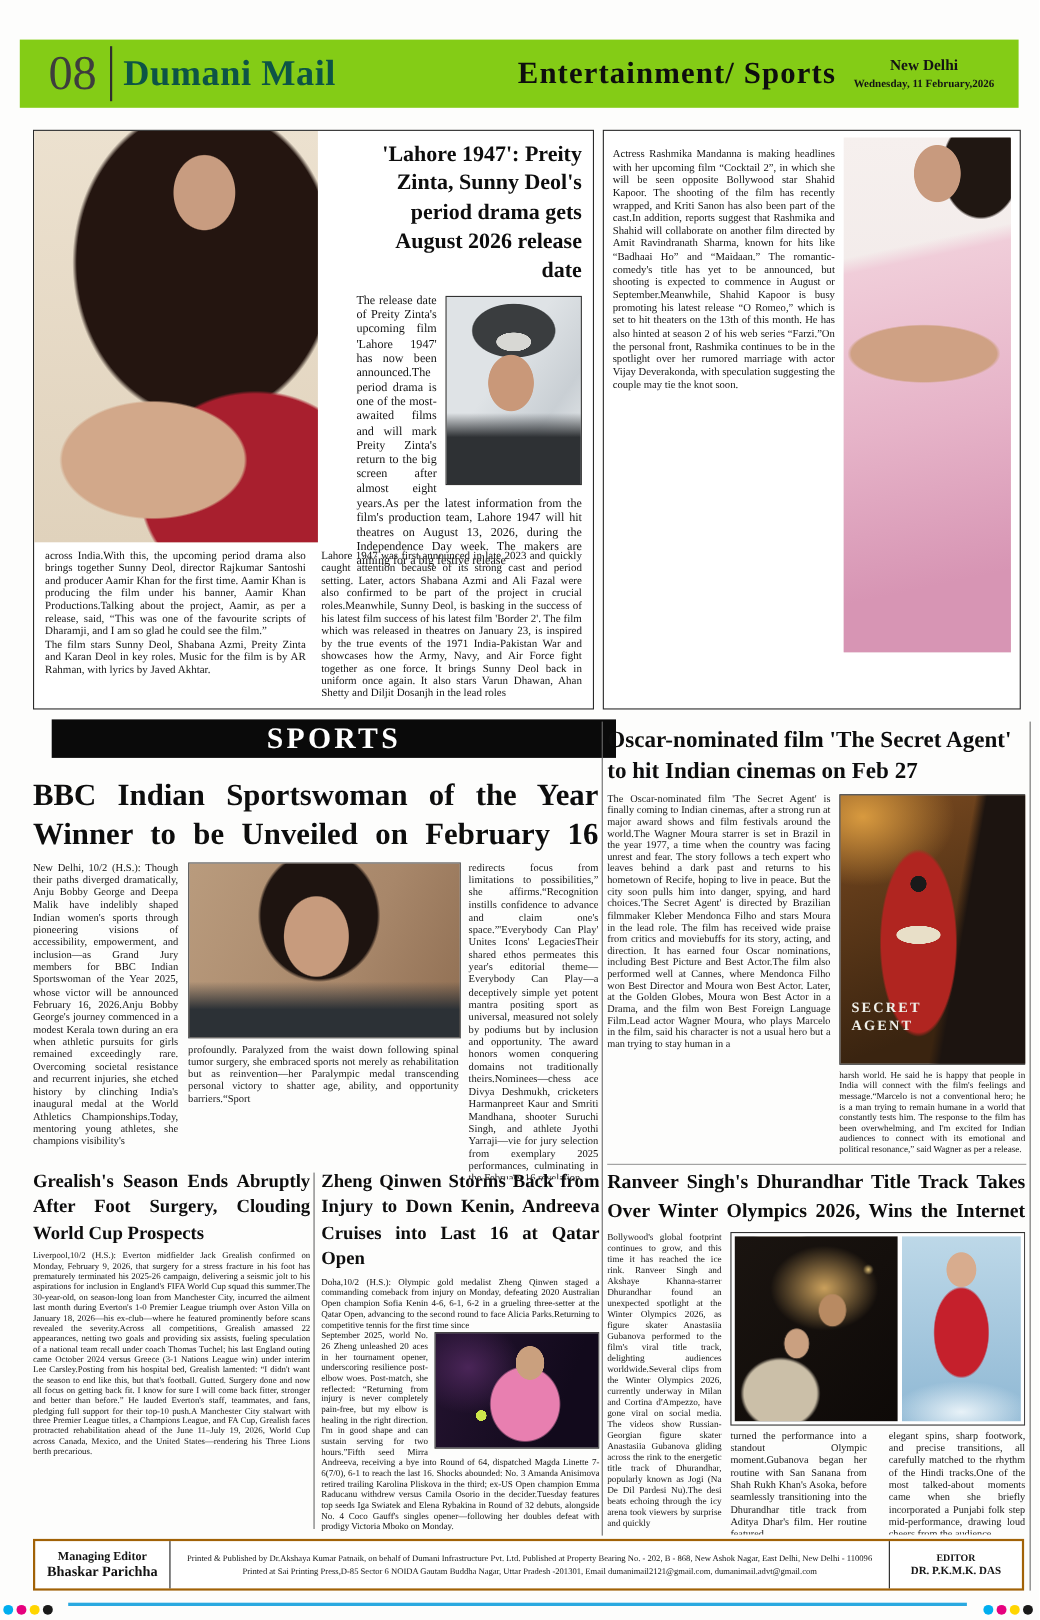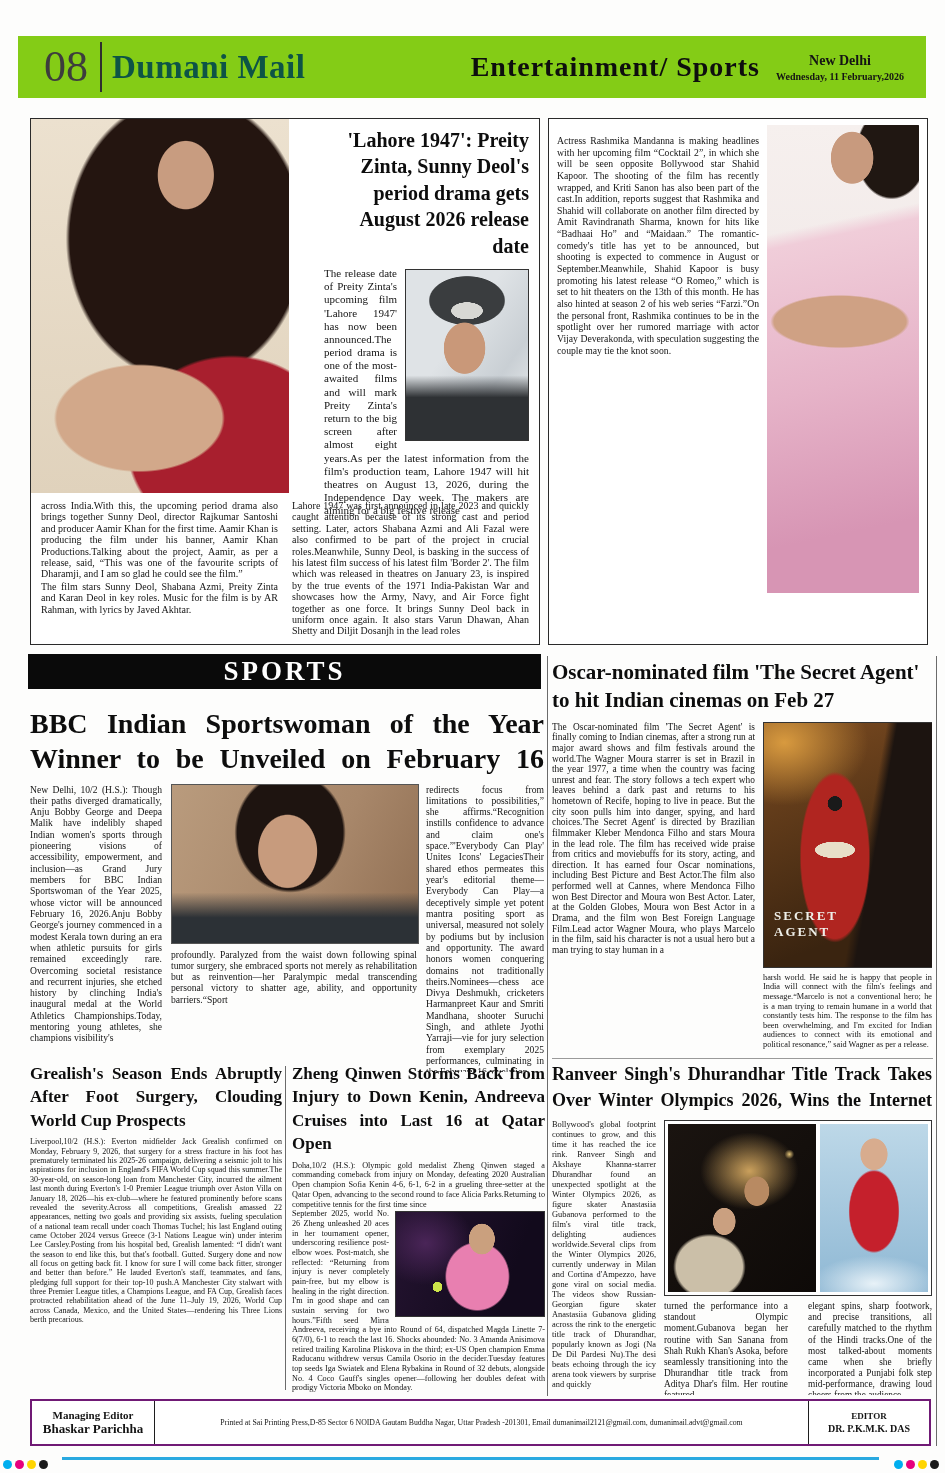--- a/index.html
+++ b/index.html
@@ -55,21 +55,21 @@
     background:
       radial-gradient(36px 44px at 56% 7%, #c89a7e 0%, #c89a7e 58%, rgba(200,154,126,0) 60%),
       radial-gradient(62px 80px at 82% 6%, #201712 0%, #201712 55%, rgba(32,23,18,0) 58%),
       radial-gradient(120px 46px at 48% 42%, #cfa184 0%, #cfa184 55%, rgba(207,161,132,0) 58%),
       linear-gradient(168deg, rgba(0,0,0,0) 22%, #f0cdd9 25%, #e6b3c8 55%, #d795b4 85%),
       linear-gradient(#f6f0ee,#eadfe0);}
   .box-cocktail h2{font-size:19px;line-height:1.35;text-align:justify;padding-top:32px;}
   .cocktail-body{margin-top:10px;font-size:9.7px;line-height:1.2;text-align:justify;}
 
   
-  .sports-banner{position:absolute;left:28px;top:654px;width:513px;height:35px;background:#0a0a0a;
+  .sports-banner{position:absolute;left:47px;top:654px;width:513px;height:35px;background:#0a0a0a;
                  color:#fff;display:flex;align-items:center;justify-content:center;
                  font-size:27px;font-weight:bold;letter-spacing:3px;}
 
   
   .bbc{position:absolute;left:30px;top:706px;width:514px;height:366px;overflow:hidden;}
   .bbc h2{font-size:28px;line-height:1.26;text-align:justify;text-align-last:justify;}
   .bbc-body{margin-top:7px;display:flex;gap:9px;font-size:9.6px;line-height:1.18;}
   .b-col1{width:132px;flex-shrink:0;}
   .b-mid{width:246px;flex-shrink:0;}
   .photo-bbc{width:100%;height:158px;border:1px solid #555;margin-bottom:5px;
@@ -142,21 +142,21 @@
   .r-cols > p{flex:1;}
 
   
   .rule{position:absolute;background:#6b6b6b;}
   .rule-mid{left:547px;top:656px;width:1px;height:740px;}
   .rule-right{left:936px;top:656px;width:1px;height:790px;}
   .rule-gz{left:285px;top:1066px;width:1px;height:324px;}
   .rule-or{left:552px;top:1058px;width:381px;height:1px;background:#9a9a9a;}
 
   
-  .footer{position:absolute;left:30px;top:1399px;width:901px;height:47px;border:2px solid #701a75;
+  .footer{position:absolute;left:30px;top:1399px;width:901px;height:47px;border:2px solid #a16207;
           display:flex;background:#fff;box-sizing:border-box;}
   .f-cell{display:flex;flex-direction:column;justify-content:center;text-align:center;}
   .f-left{width:122px;border-right:1px solid #1e1e1e;}
   .f-left .l1{font-size:11px;font-weight:bold;}
   .f-left .l2{font-size:13px;font-weight:bold;}
   .f-center{flex:1;border-right:1px solid #1e1e1e;font-size:7.8px;line-height:1.5;padding:0 8px;}
   .f-right{width:120px;}
   .f-right .l1{font-size:9px;font-weight:bold;}
   .f-right .l2{font-size:10px;font-weight:bold;margin-top:2px;}
 
@@ -292,20 +292,21 @@
   <div class="rule rule-right"></div>
   <div class="rule rule-gz"></div>
   <div class="rule rule-or"></div>
 
   <footer class="footer">
     <div class="f-cell f-left">
       <div class="l1">Managing Editor</div>
       <div class="l2">Bhaskar Parichha</div>
     </div>
     <div class="f-cell f-center">
+      <div>Printed &amp; Published by Dr.Akshaya Kumar Patnaik, on behalf of Dumani Infrastructure Pvt. Ltd. Published at Property Bearing No. - 202, B - 868, New Ashok Nagar, East Delhi, New Delhi - 110096</div>
       <div>Printed at Sai Printing Press,D-85 Sector 6 NOIDA Gautam Buddha Nagar, Uttar Pradesh -201301, Email dumanimail2121@gmail.com, dumanimail.advt@gmail.com</div>
     </div>
     <div class="f-cell f-right">
       <div class="l1">EDITOR</div>
       <div class="l2">DR. P.K.M.K. DAS</div>
     </div>
   </footer>
 
   <div class="marks">
     <div class="marks-left">

